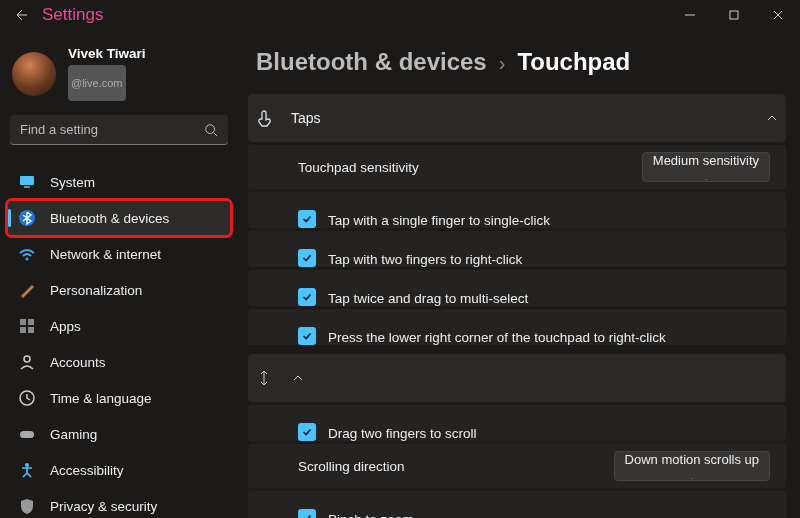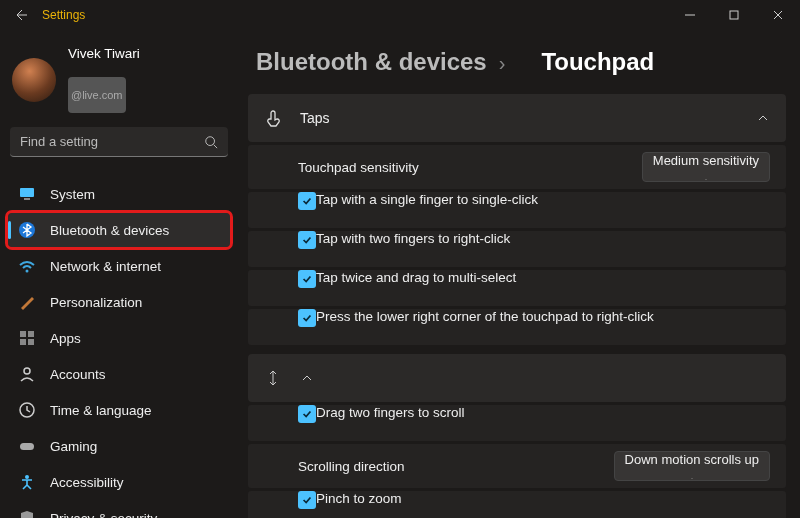--- a/index.html
+++ b/index.html
@@ -16,22 +16,22 @@
     display: flex;
     align-items: center;
     height: 30px;
     padding-left: 12px;
   }
   .titlebar .back-arrow {
     width: 16px; height: 16px;
     margin-right: 14px;
   }
   .titlebar .title {
-    font-size: 12px;
-    color: #eab308;
+    font-size: 17px;
+    color: #ec4899;
   }
   .win-controls {
     margin-left: auto; display: flex;
   }
   .win-controls .wc {
     width: 44px; height: 30px;
     display: flex; align-items: center; justify-content: center;
   }
   .svg-line { stroke: #ccc; stroke-width: 1; fill: none; }
 
@@ -46,25 +46,25 @@
   .profile {
     display: flex; align-items: center;
     padding: 4px 6px 14px 4px;
     gap: 12px;
   }
   .avatar {
     width: 44px; height: 44px; border-radius: 50%;
     background: radial-gradient(circle at 40% 30%, #d08050 0%, #6a3a20 55%, #2a1a10 100%);
     flex-shrink: 0;
   }
-  .profile-name { font-size: 13.5px; font-weight: 400; color:#fff;}
+  .profile-name { font-size: 13.5px; font-weight: 700; color:#fff;}
   .profile-email {
     font-size: 11px; color: #aaa;
     background: #555; border-radius: 4px; padding: 12px 3px;
-    display:inline-block; margin-top:16px;
+    display:inline-block; margin-top:4px;
   }
   .search-box {
     background: #2b2928;
     border-radius: 4px;
     border-bottom: 1px solid #777;
     height: 30px;
     display:flex; align-items:center;
     padding: 0 10px;
     margin: 0 2px 20px 2px;
   }
@@ -101,32 +101,32 @@
     flex:1;
     padding: 12px 12px 0 10px;
     overflow:hidden;
   }
   .breadcrumb {
     display:flex; align-items:baseline; gap:12px;
     margin: 6px 0 18px 8px;
   }
   .bc-main { font-size: 24px; font-weight:600; color:#bbb; }
   .bc-sep { font-size: 20px; color:#888; }
-  .bc-sub { font-size: 24px; font-weight:600; color:#fff;margin-left:24px; }
+  .bc-sub { font-size: 24px; font-weight:600; color:#fff; }
 
   .panel {
     display:flex; flex-direction:column; gap:3px;
     padding-right:2px;
   }
   .section-header {
     background:#2b2928;
     border-radius:4px;
     height:48px;
     display:flex; align-items:center;
-    padding:0 16px;
+    padding:0 7px;
   }
   .section-header .sh-icon {
     width:18px; height:18px; margin-right:18px;
     display:flex;align-items:center;justify-content:center;
   }
   .section-header .sh-title { font-size:14px; color:#eee; flex:1; }
   .chev { width:14px;height:14px; }
 
   .row {
     background:#252322;
@@ -140,21 +140,21 @@
     background:#373534; border:1px solid #444;
     border-radius:4px;
     height:30px;
     display:flex; align-items:center;
     padding:0 10px; gap:10px;
     font-size:13px; color:#eee;flex-direction:column;
   }
   .checkbox-row {
     background:#252322;
     height:36px;
-    display:flex; align-items:flex-start; 
+    display:flex; align-items:flex-end; gap:12px;
     padding:0 16px 0 50px;
     border-radius:3px;
   }
   .checkbox {
     width:18px;height:18px; background:#4cc2ff; border-radius:3px;
     display:flex;align-items:center;justify-content:center;
     flex-shrink:0;
   }
   .check-tick { stroke:#0a2a3a; stroke-width:2; fill:none; }
   .checkbox-row .cb-label { font-size:13.5px; color:#eee; }

